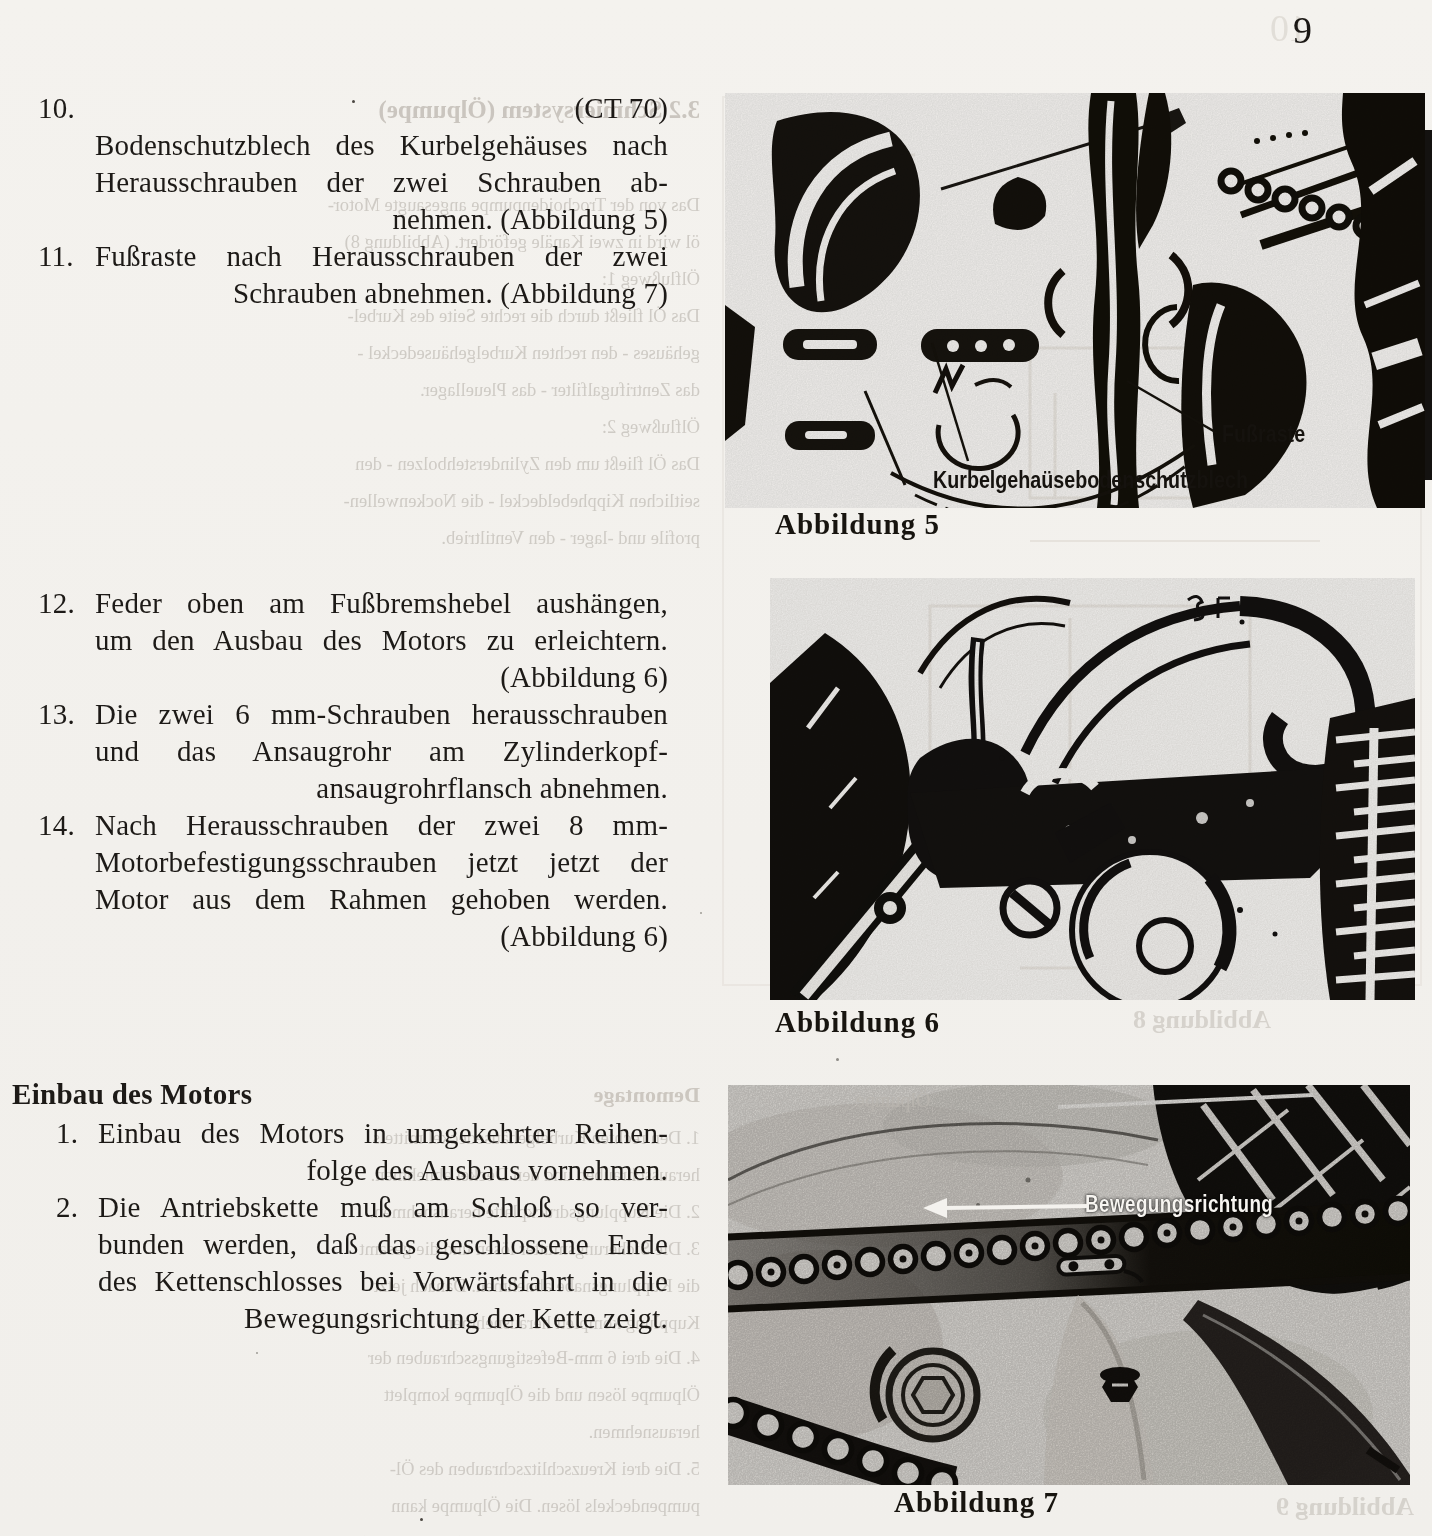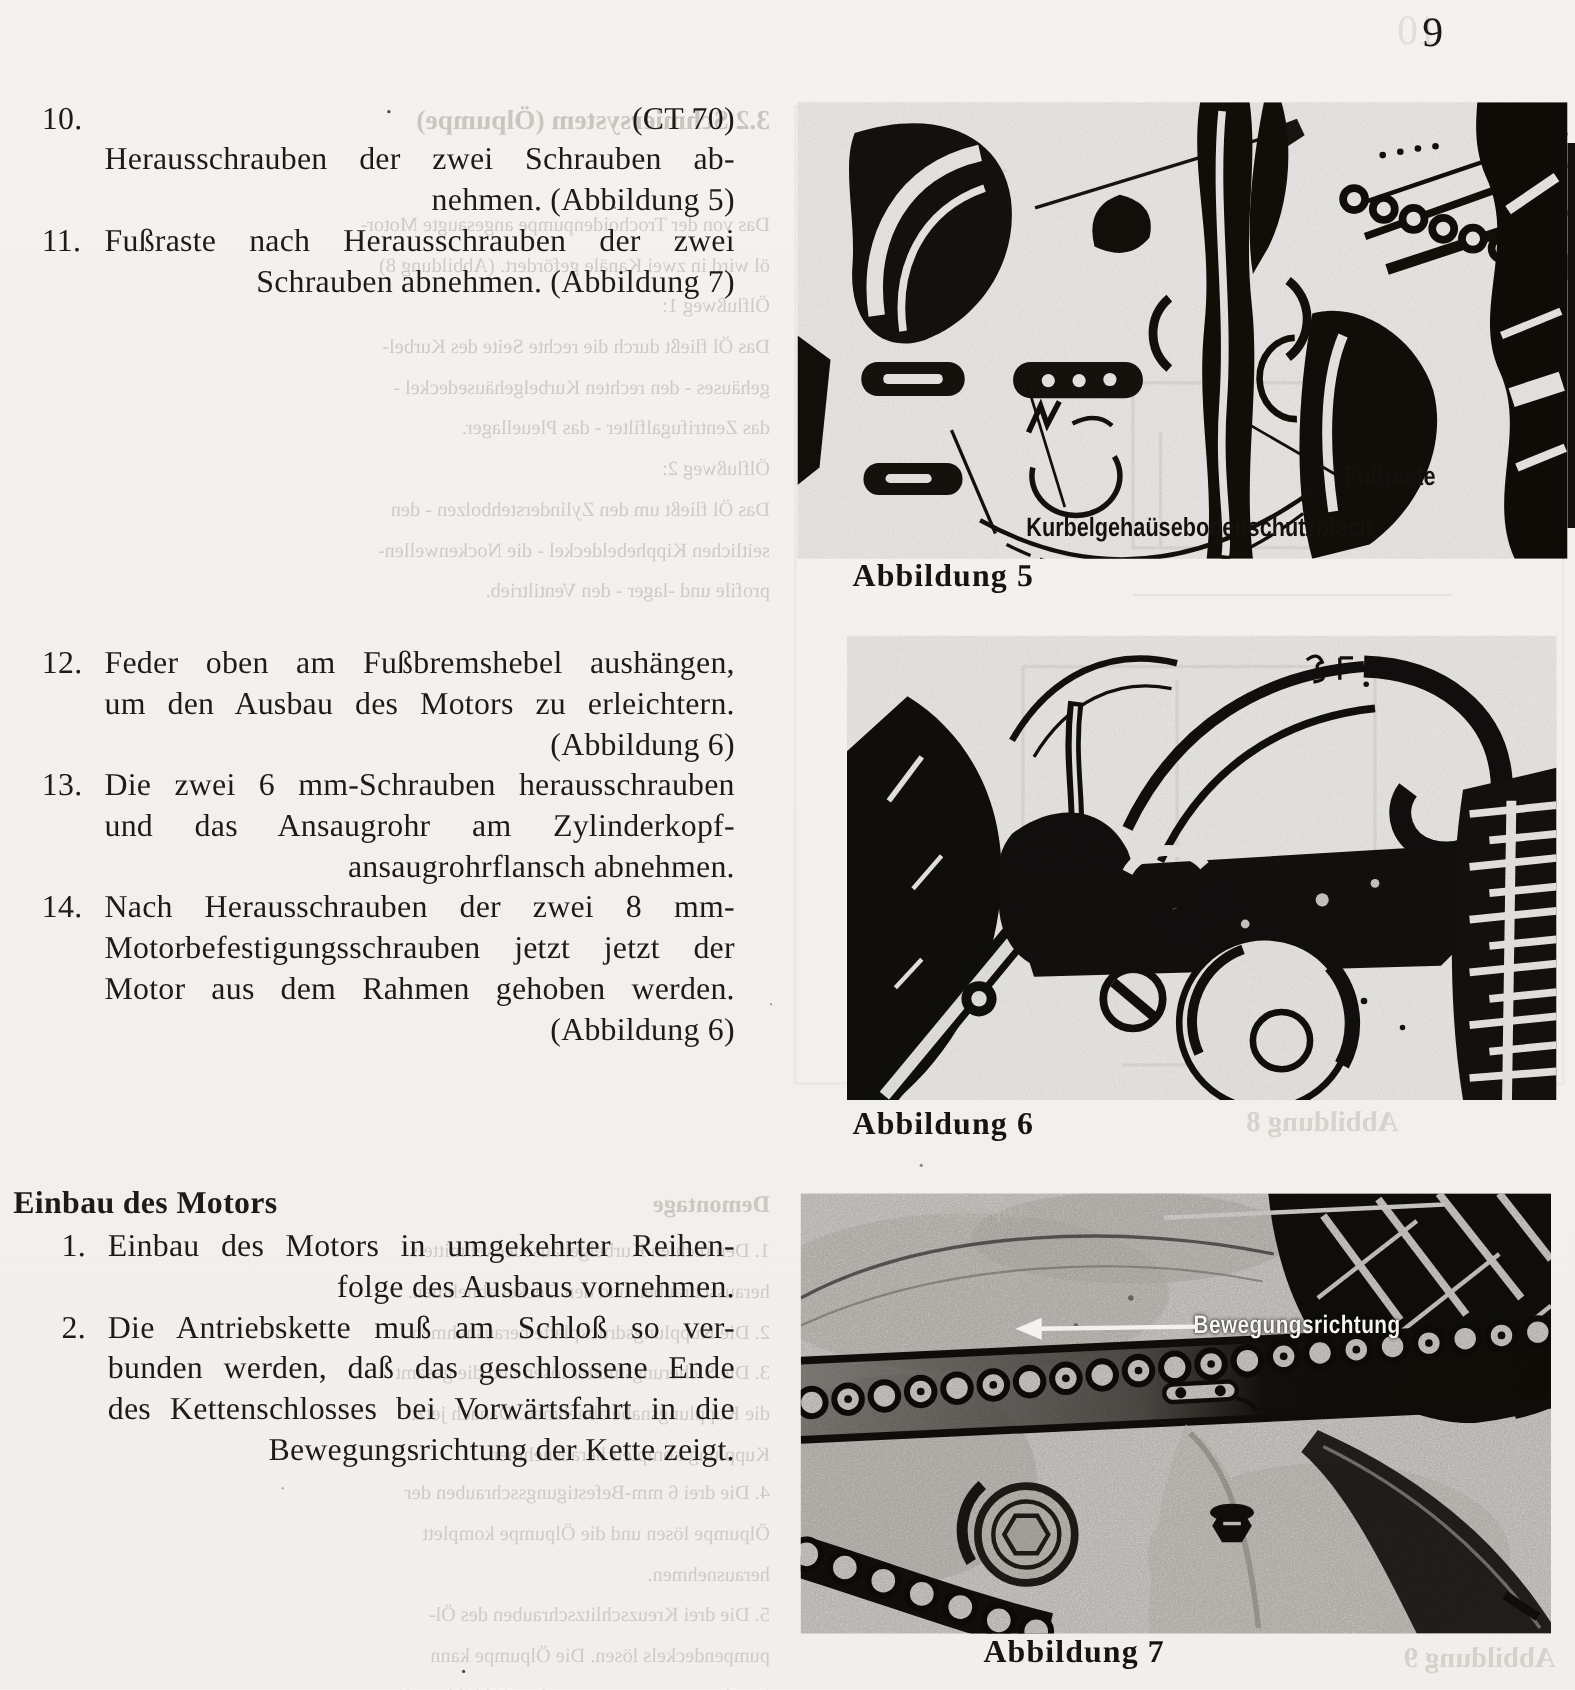--- a/index.html
+++ b/index.html
@@ -357,20 +357,21 @@
     <polygon points="0,15 24,5 24,25" fill="#f4f2ee"></polygon>
   </svg>
 </div>
 
 <div class="abs pagenum" style="left:1293px;top:8px;">9</div>
 
 <div class="abs bodytext" style="left:38px;top:90px;width:630px;">
   <div class="li">
     <span class="num">10.</span>
     <div class="lline">(CT 70)</div>
+    <div class="jline">Bodenschutzblech des Kurbelgehäuses nach</div>
     <div class="jline">Herausschrauben der zwei Schrauben ab-</div>
     <div class="lline">nehmen. (Abbildung 5)</div>
   </div>
   <div class="li">
     <span class="num">11.</span>
     <div class="jline">Fußraste nach Herausschrauben der zwei</div>
     <div class="lline">Schrauben abnehmen. (Abbildung 7)</div>
   </div>
 </div>
 

